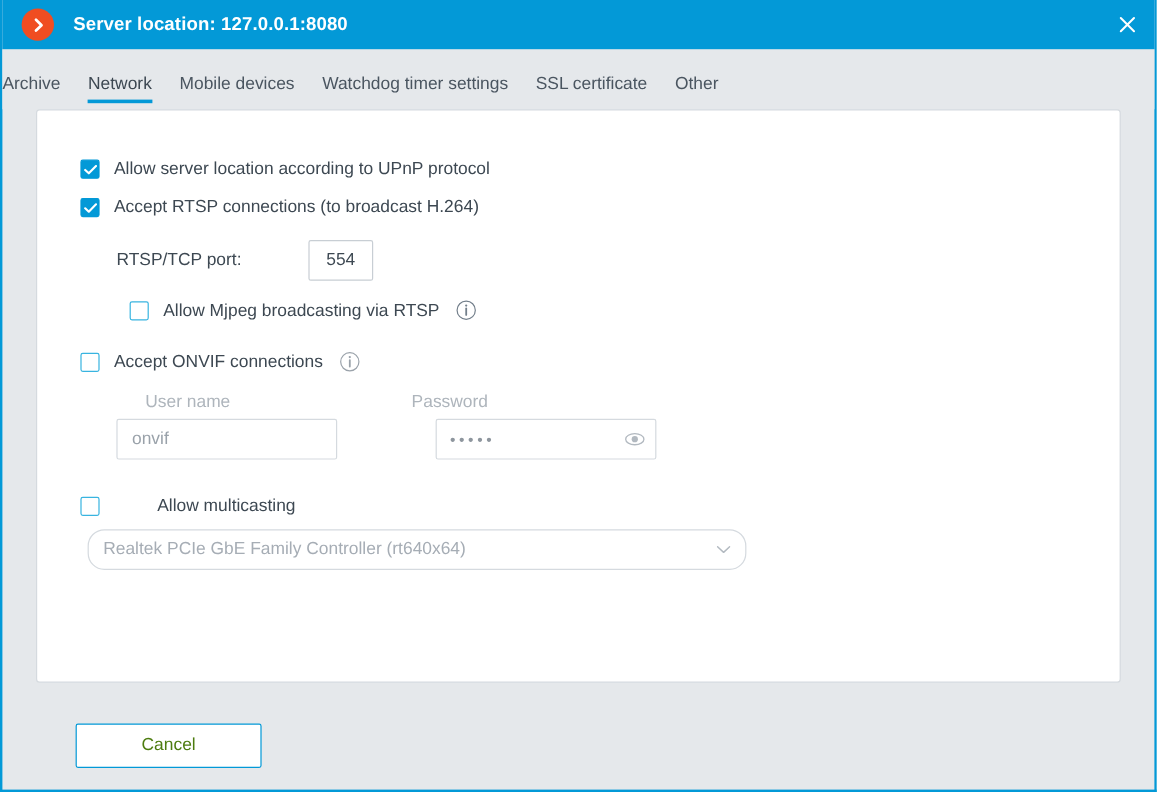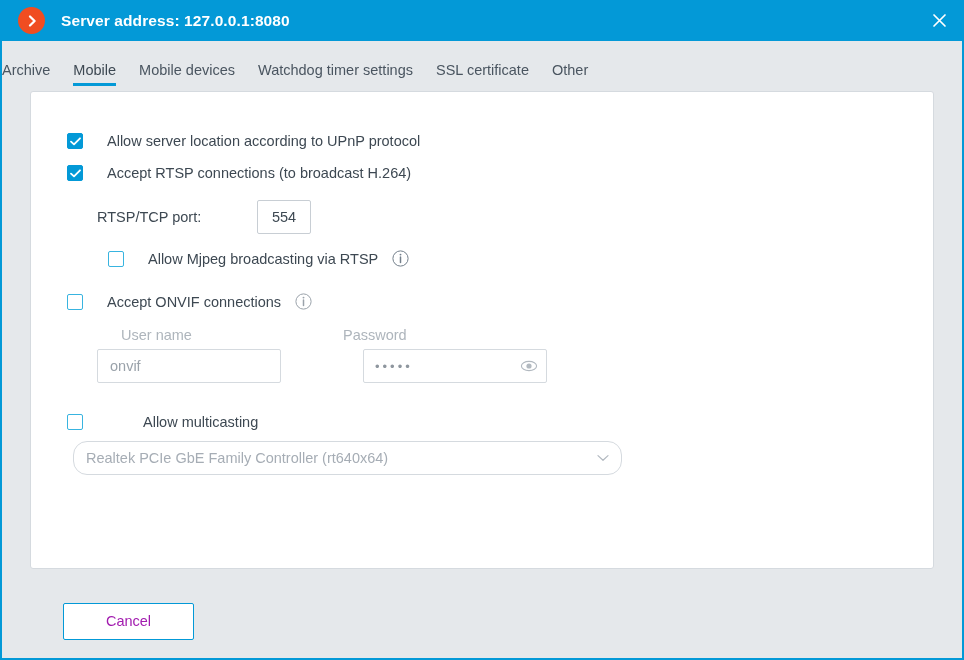--- a/index.html
+++ b/index.html
@@ -114,21 +114,21 @@
     justify-content: center;
     cursor: pointer;
   }
   .cbox.checked { background: #0399d7; border: 1px solid #0399d7; }
   .cbox.unchecked { background: #ffffff; border: 1px solid #38b4e0; }
   .cbox svg { display: block; }
 
   .cb-label {
     font-size: 14.5px;
     color: #3d4852;
-    margin-left: 24px;
+    margin-left: 12px;
     cursor: pointer;
     white-space: nowrap;
   }
 
   .r1 { margin-top: 11px; }
   .r2 { margin-top: 16px; }
 
   
   .port-row { margin-top: 19px; margin-left: 30px; display: flex; align-items: center; }
   .port-label { font-size: 14.5px; color: #3d4852; width: 160px; }
@@ -256,49 +256,49 @@
     font-family: "Liberation Sans", sans-serif;
     white-space: nowrap;
   }
   .btn-primary {
     width: 214px;
     background: #0399d7;
     border: 1px solid #0399d7;
     color: #ffffff;
   }
   .btn-secondary {
-    width: 131px;
+    width: 155px;
     margin-left: 33px;
     background: #ffffff;
     border: 1px solid #0399d7;
-    color: #a21caf;
+    color: #4d7c0f;
   }
 </style>
 </head>
 <body>
 
 <div class="window">
 
   <div class="titlebar">
     <div class="app-logo">
       <svg width="14" height="14" viewBox="0 0 14 14">
         <path d="M5 2.5 L9.6 7 L5 11.5" fill="none" stroke="#ffffff" stroke-width="2.3" stroke-linecap="round" stroke-linejoin="round"></path>
       </svg>
     </div>
-    <div class="title-text">Server address: 127.0.0.1:8080</div>
+    <div class="title-text">Server location: 127.0.0.1:8080</div>
     <div class="close-btn">
       <svg width="15" height="15" viewBox="0 0 15 15">
         <path d="M2 2 L13 13 M13 2 L2 13" stroke="#ffffff" stroke-width="1.7" stroke-linecap="round"></path>
       </svg>
     </div>
   </div>
 
   <div class="tabbar">
     <div class="tab">Archive</div>
-    <div class="tab active">Mobile</div>
+    <div class="tab active">Network</div>
     <div class="tab">Mobile devices</div>
     <div class="tab">Watchdog timer settings</div>
     <div class="tab">SSL certificate</div>
     <div class="tab">Other</div>
   </div>
 
   <div class="panel-wrap">
     <div class="panel">
 
       <div class="row r1">

